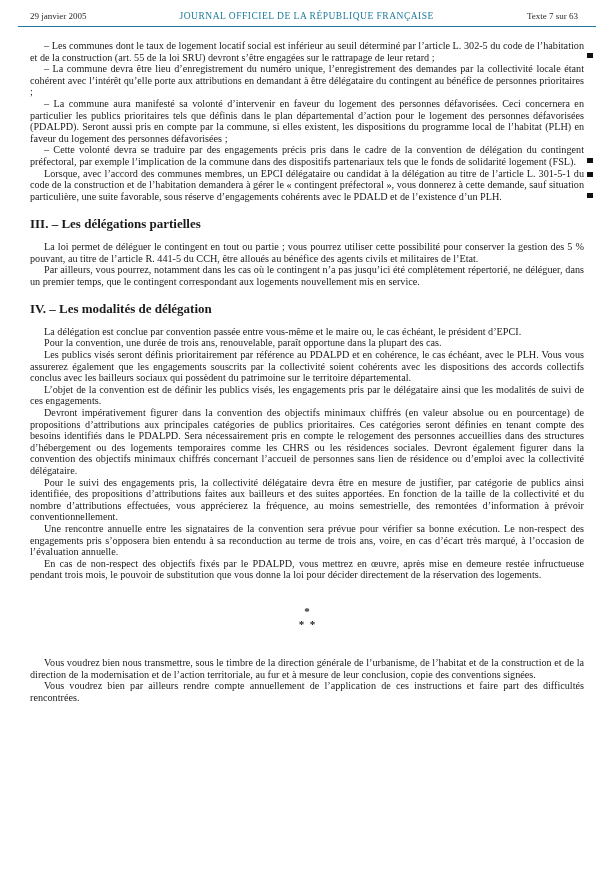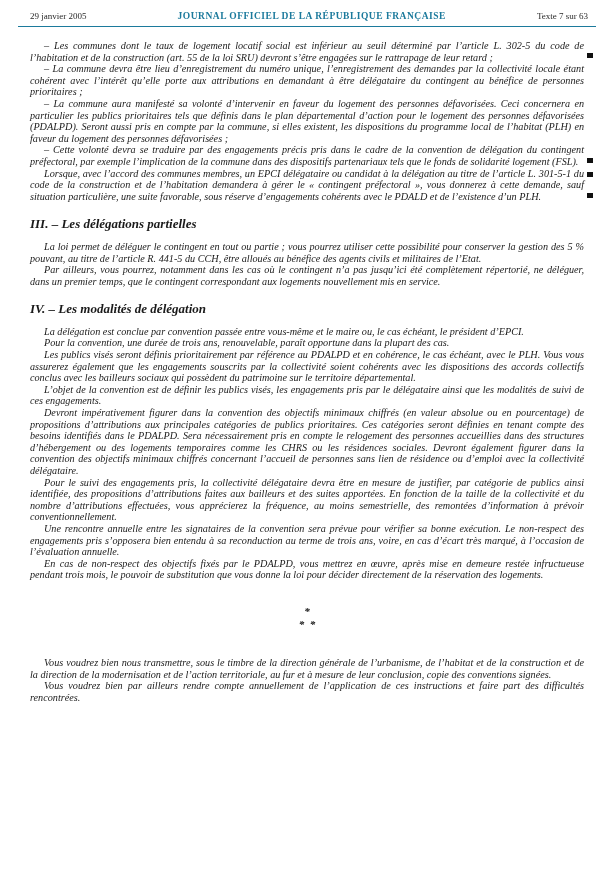--- a/index.html
+++ b/index.html
@@ -12,49 +12,48 @@
     margin: 0 auto;
     background: #ffffff;
     font-family: "Liberation Serif", "DejaVu Serif", serif;
     color: #1a1a1a;
     overflow: hidden;
   }
   .header {
     display: flex;
     justify-content: space-between;
     align-items: flex-start;
-    padding: 11px 26px 0 30px;
+    padding: 11px 36px 0 30px;
   }
   .header .date,
   .header .pageref {
     font-size: 9px;
     color: #2a2a2a;
     white-space: nowrap;
   }
   .header .title {
     font-size: 9.5px;
-    font-weight: bold;
+    font-weight: normal;
     letter-spacing: 0.5px;
     color: var(--accent, #1c7a9c);
     text-align: center;
     flex: 1 1 auto;
     padding: 0 10px;
     white-space: nowrap;
   }
   .rule {
     border-top: 1px solid var(--accent, #1c7a9c);
     margin: 5px 18px 0 18px;
     height: 0;
   }
   .content {
     padding: 13px 30px 12px 30px;
     font-size: 10.2px;
     line-height: 11.6px;
     text-align: justify;
-    font-style: italic;
   }
   .para {
     text-indent: 14px;
     margin: 0;
   }
   .heading {
     text-align: left;
     text-indent: 0;
     font-weight: bold;
     font-size: 13px;

